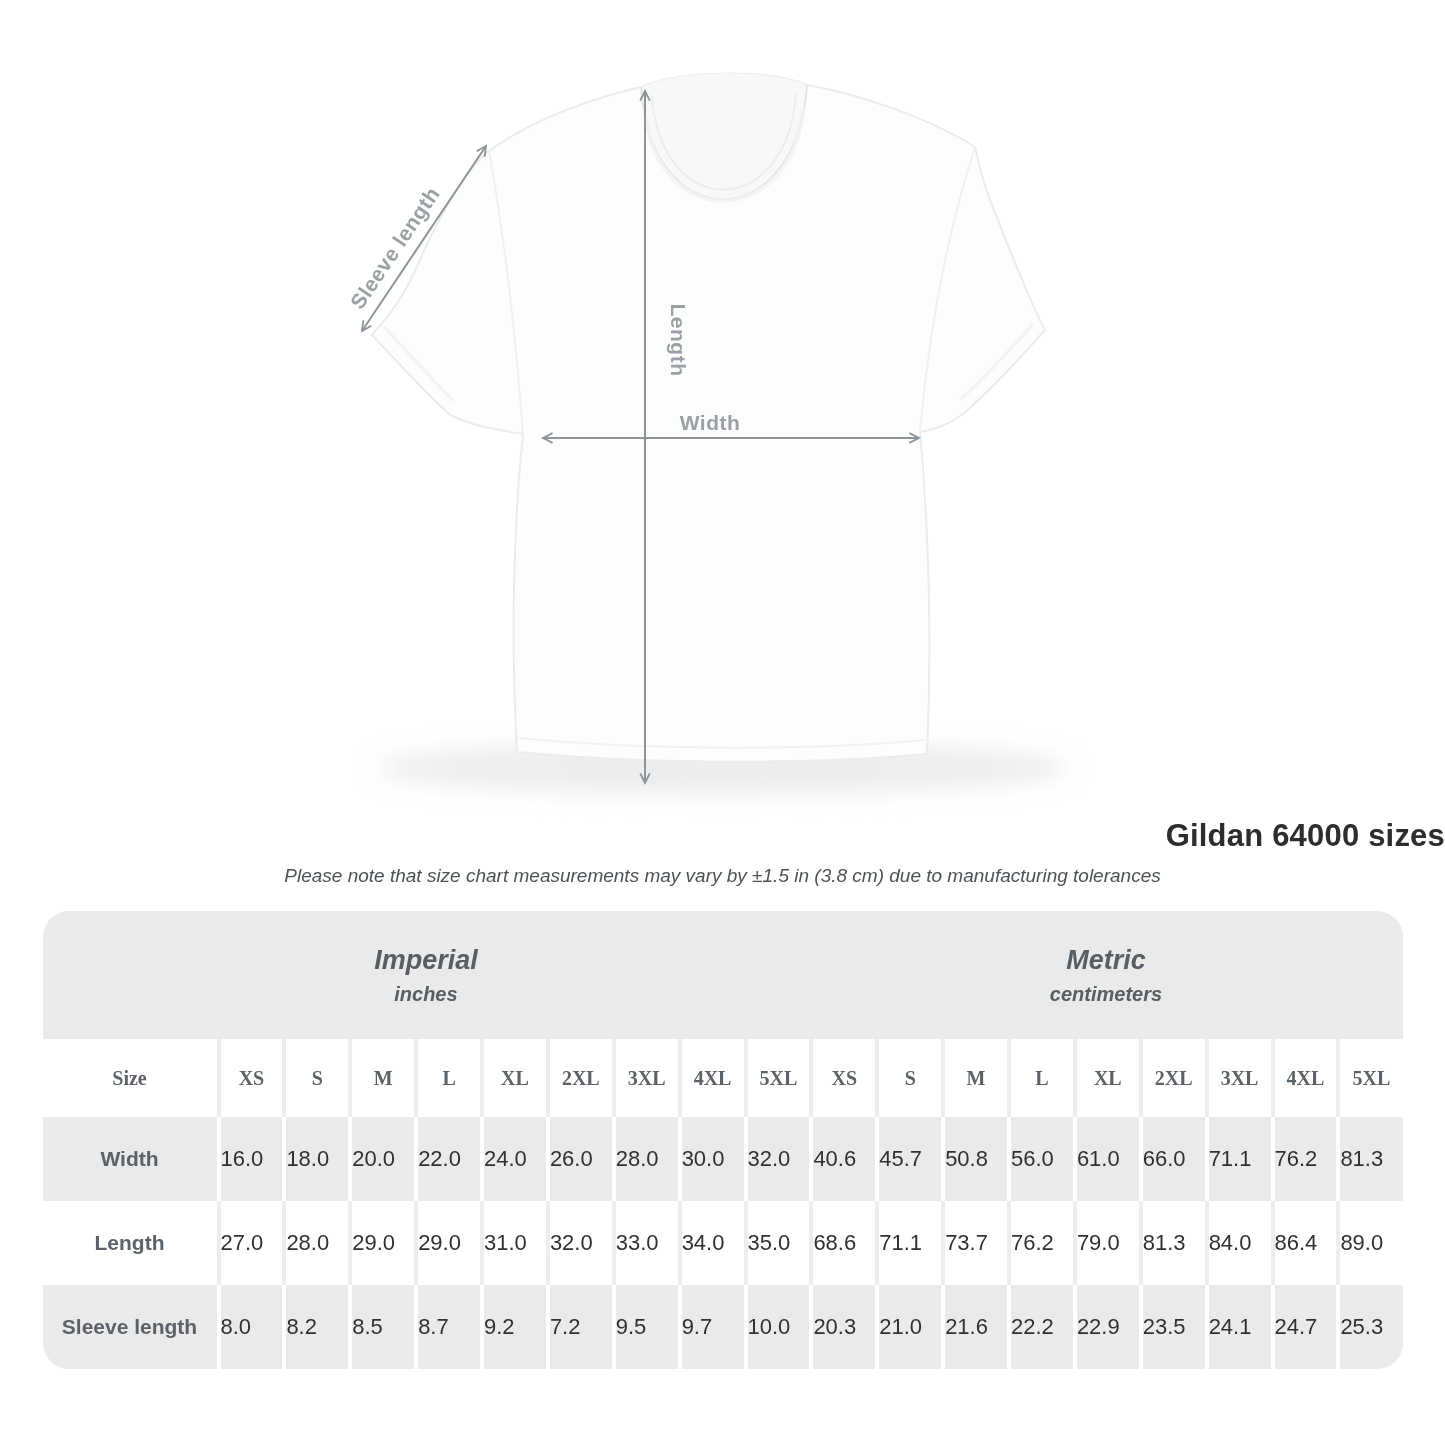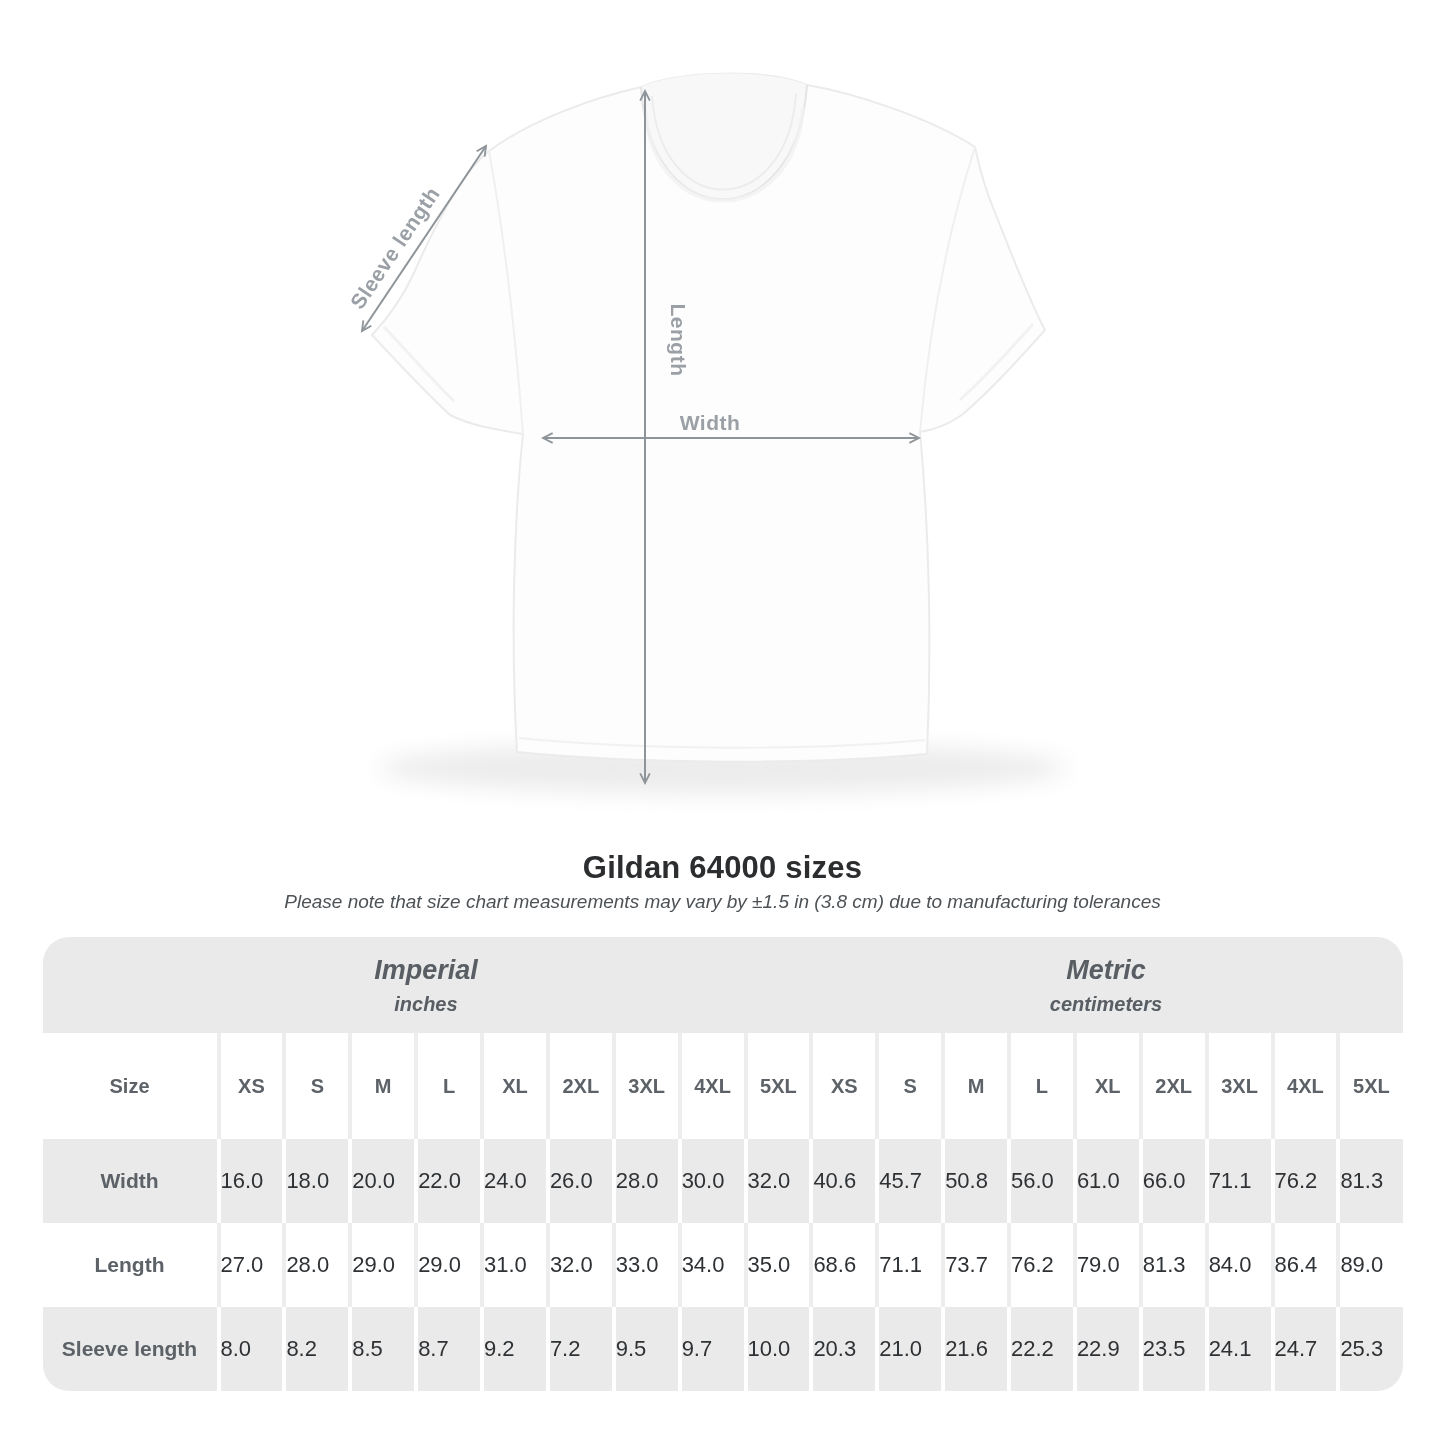--- a/index.html
+++ b/index.html
@@ -7,48 +7,48 @@
   body {
     width:1445px; height:1445px;
     font-family:"Liberation Sans","DejaVu Sans",sans-serif;
     color:#2d2f31;
   }
   .page { position:relative; width:1445px; height:1445px; background:#fff; overflow:hidden; }
 
   .shirt-svg { display:block; width:1445px; height:820px; }
 
   .title {
-    text-align:center; font-size:31px; font-weight:bold;
-    color:#2b2d2f; margin-top:32px; line-height:1.0; letter-spacing:.2px;
+    text-align:right; font-size:31px; font-weight:bold;
+    color:#2b2d2f; line-height:1.0; letter-spacing:.2px;
   }
   .subtitle {
     text-align:center; font-size:19px; font-style:italic;
-    color:#4d5256; margin-top:9px; line-height:1.0;
+    color:#4d5256; margin-top:15px; line-height:1.0;
   }
 
   .table-wrap {
     width:1360px; margin:26px auto 0;
     border-radius:26px; overflow:hidden;
   }
   table.size-table {
     width:1360px; border-collapse:separate; border-spacing:0; table-layout:fixed;
   }
   col.col-label { width:174px; }
 
   .band-cell {
-    background:#eaeaea; height:96px;
+    background:#eaeaea; height:128px;
     vertical-align:middle; text-align:center;
   }
   .band-title { font-size:27px; font-weight:bold; font-style:italic; color:#585e63; line-height:1; }
   .band-sub   { font-size:20px; font-style:italic; color:#585e63; margin-top:10px; line-height:1; }
 
   tr.size-row th {
-    background:#fff; height:106px;
+    background:#fff; height:78px;
     font-size:20px; font-weight:bold; color:#5c6267;
-    text-align:center; vertical-align:middle;
+    text-align:center; vertical-align:middle;font-family:Liberation Serif, serif;
   }
   tr.data-row { height:84px; }
   tr.data-row th {
     font-size:21px; font-weight:bold; color:#5c6267;
     text-align:center; vertical-align:middle;
   }
   tr.data-row td {
     font-size:22px; font-weight:normal; color:#2f3235;
     text-align:left; vertical-align:middle;
   }

